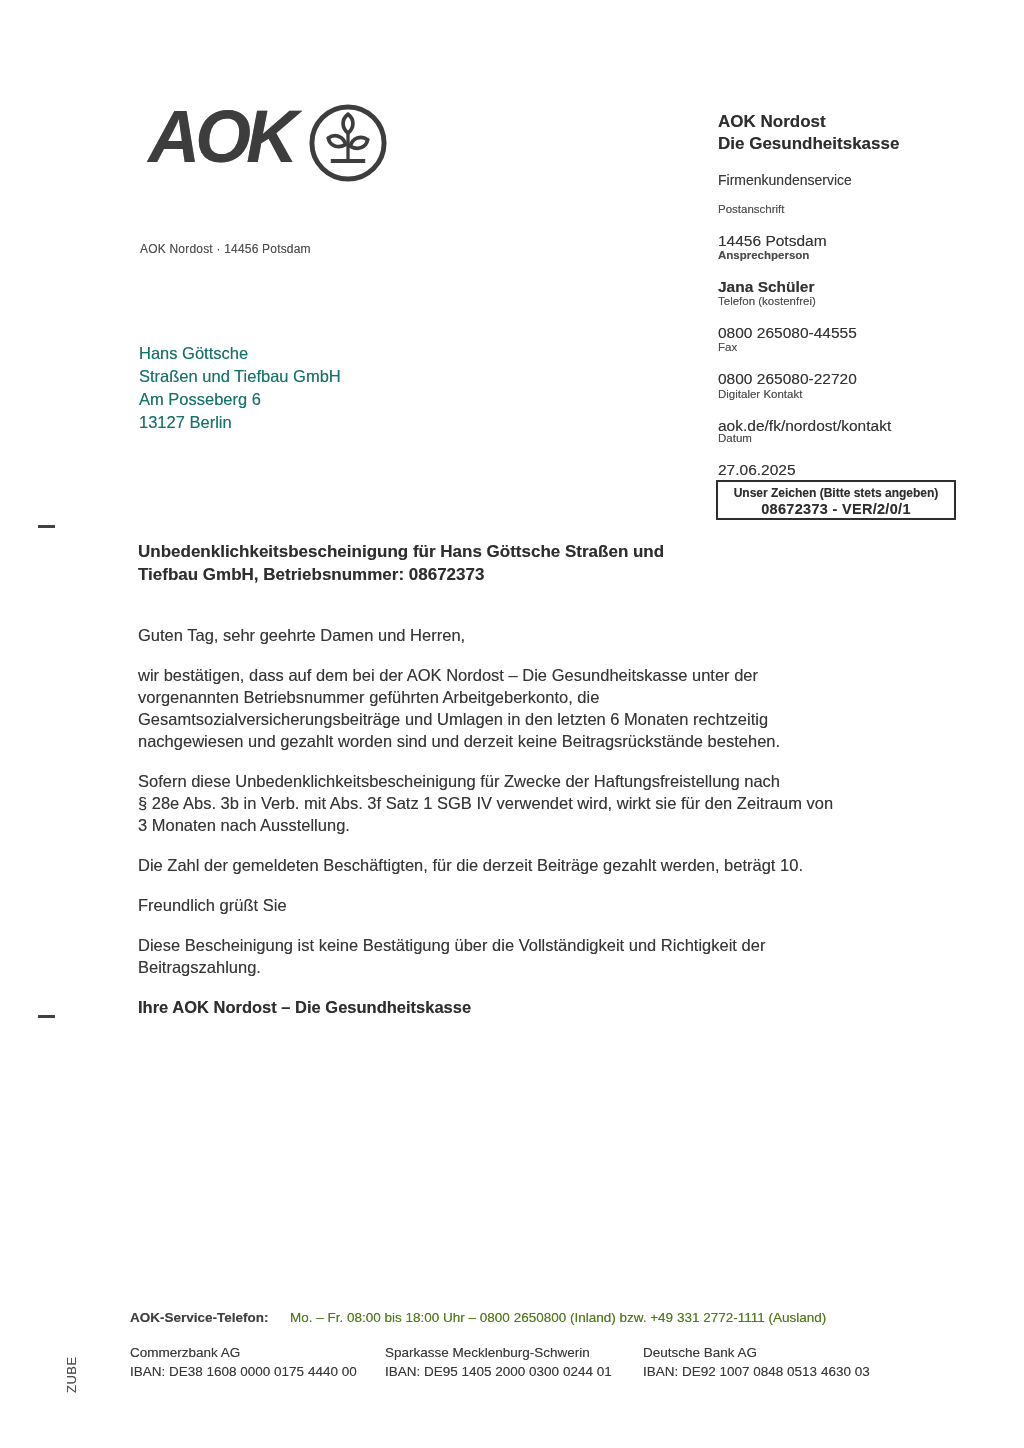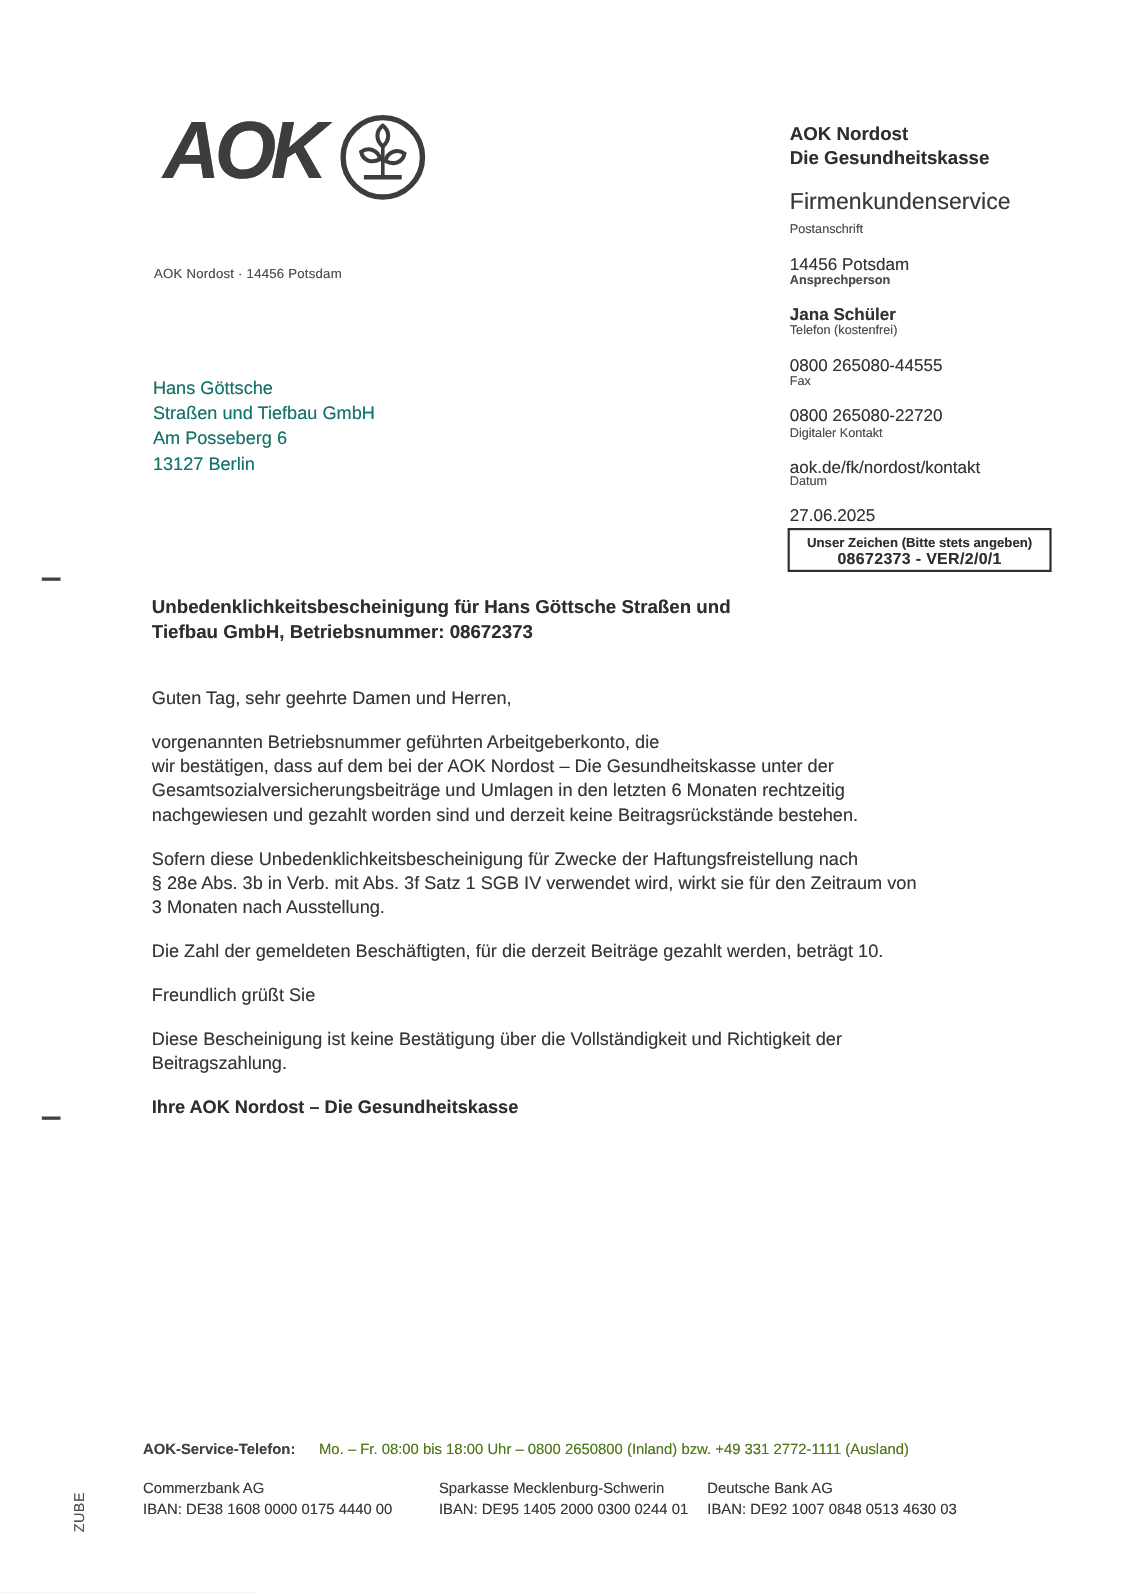--- a/index.html
+++ b/index.html
@@ -36,21 +36,21 @@
     position: absolute; left: 139px; top: 342px;
     font-size: 16.5px; line-height: 23px; color: #0f766e;
   }
 
   
   .info-col { position: absolute; left: 718px; top: 0; width: 280px; }
   .org-name {
     position: absolute; left: 0; top: 111px;
     font-size: 17px; font-weight: 700; line-height: 22px; color: #2e2e2e;
   }
-  .department { position: absolute; left: 0; top: 172px; font-size: 21px; color: #3a3a3a; }
+  .department { position: absolute; left: 0; top: 172px; font-size: 14px; color: #3a3a3a; }
   .field { position: absolute; left: 0; }
   .field .label { font-size: 11.5px; color: #4d4d4d; }
   .field .value { font-size: 15.5px; color: #333333; margin-top: 17px; }
   .field-0 { top: 203px; }
   .field-1 { top: 249px; font-weight: bold; }
   .field-2 { top: 295px; }
   .field-3 { top: 341px; }
   .field-4 { top: 388px; }
   .field-5 { top: 432px; }
 
@@ -82,21 +82,21 @@
   .footer-service-label {
     position: absolute; left: 130px; top: 1310px;
     font-size: 13.5px; font-weight: 700; color: #404040;
   }
   .footer-service-value {
     position: absolute; left: 290px; top: 1310px;
     font-size: 13.5px; color: #4d7c0f;
   }
   .bank { position: absolute; top: 1344px; font-size: 13.5px; line-height: 18.5px; color: #383838; }
   .bank-0 { left: 130px; }
-  .bank-1 { left: 399px; }
+  .bank-1 { left: 385px; }
   .bank-2 { left: 643px; }
 
   
   .edge-code {
     position: absolute; left: 64px; top: 1393px;
     transform: rotate(-90deg); transform-origin: left top;
     font-size: 13px; color: #4f4f4f; letter-spacing: 0.5px;
   }
 </style>
 </head>
@@ -167,22 +167,22 @@
   <div class="fold-mark fold-mark-2"></div>
 
   <div class="subject txt">
     <div>Unbedenklichkeitsbescheinigung für Hans Göttsche Straßen und</div>
     <div>Tiefbau GmbH, Betriebsnummer: 08672373</div>
   </div>
 
   <div class="body-block">
     <p class="txt">Guten Tag, sehr geehrte Damen und Herren,</p>
     <p class="txt">
+      <span style="display:block">wir bestätigen, dass auf dem bei der AOK Nordost – Die Gesundheitskasse unter der</span>
       <span style="display:block">vorgenannten Betriebsnummer geführten Arbeitgeberkonto, die</span>
-      <span style="display:block">wir bestätigen, dass auf dem bei der AOK Nordost – Die Gesundheitskasse unter der</span>
       <span style="display:block">Gesamtsozialversicherungsbeiträge und Umlagen in den letzten 6 Monaten rechtzeitig</span>
       <span style="display:block">nachgewiesen und gezahlt worden sind und derzeit keine Beitragsrückstände bestehen.</span>
     </p>
     <p class="txt">
       <span style="display:block">Sofern diese Unbedenklichkeitsbescheinigung für Zwecke der Haftungsfreistellung nach</span>
       <span style="display:block">§ 28e Abs. 3b in Verb. mit Abs. 3f Satz 1 SGB IV verwendet wird, wirkt sie für den Zeitraum von</span>
       <span style="display:block">3 Monaten nach Ausstellung.</span>
     </p>
     <p class="txt">Die Zahl der gemeldeten Beschäftigten, für die derzeit Beiträge gezahlt werden, beträgt 10.</p>
     <p class="txt">Freundlich grüßt Sie</p>

